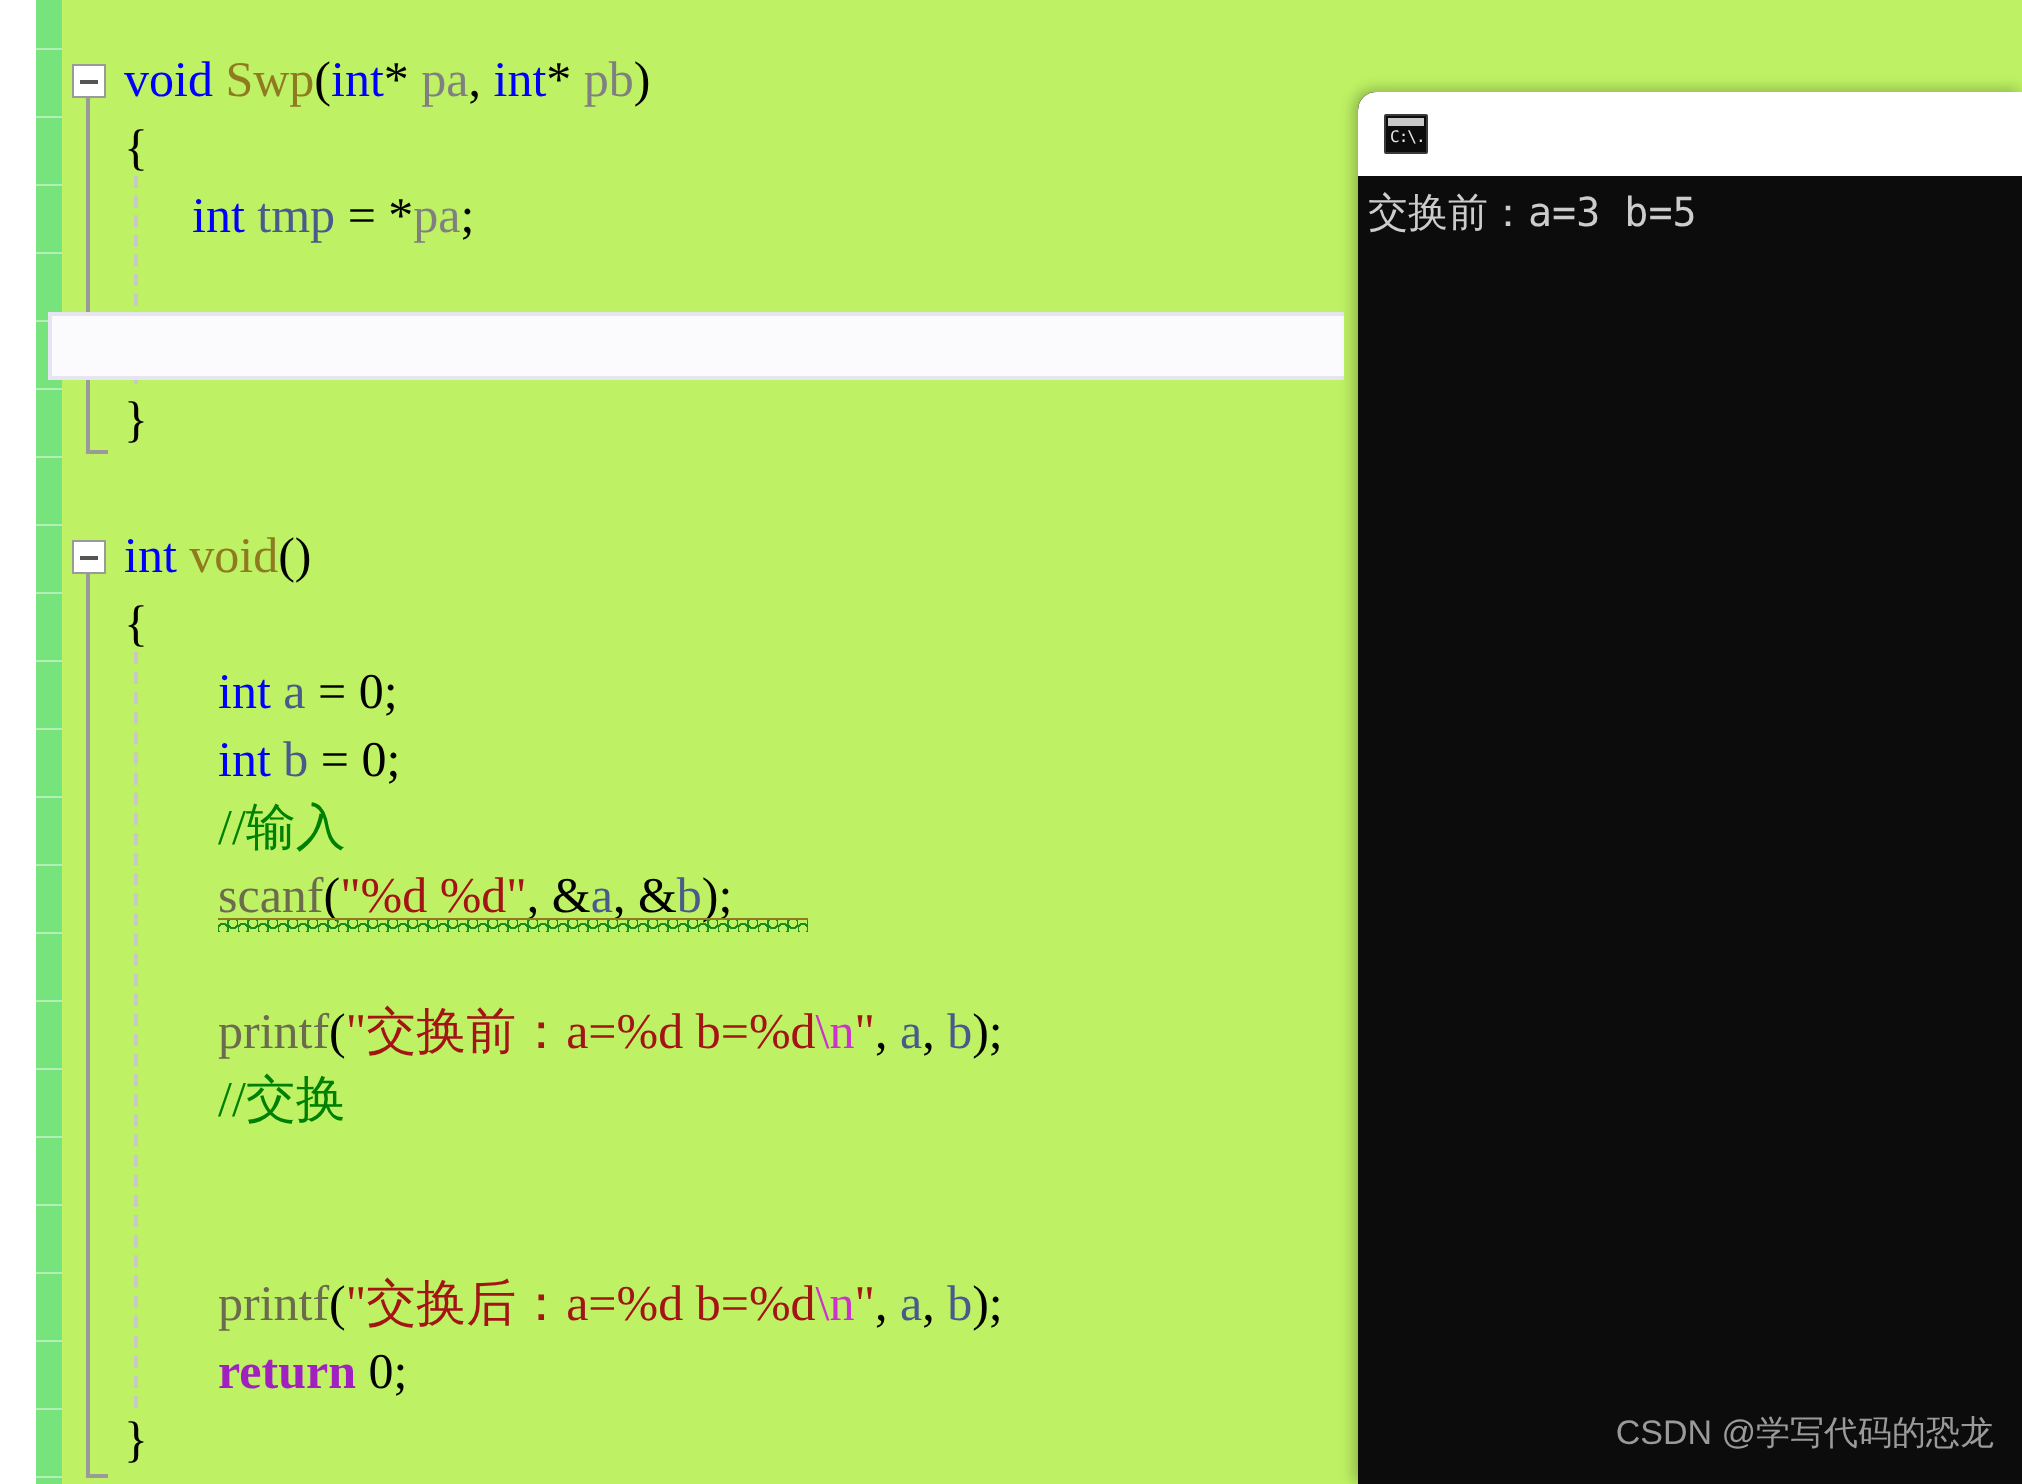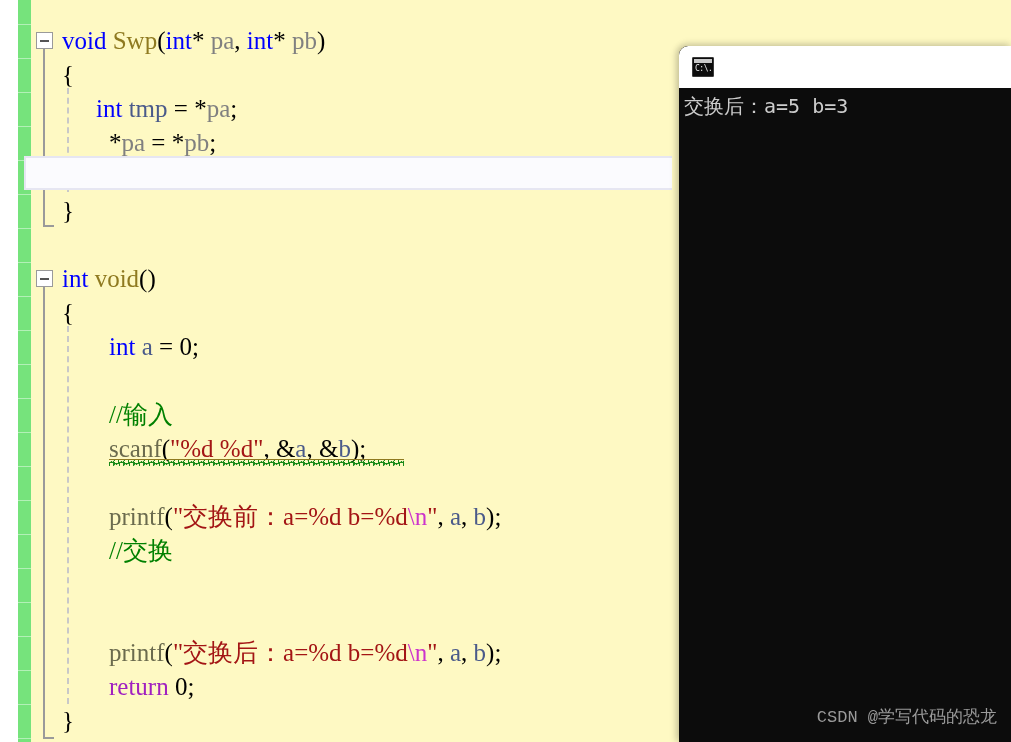--- a/index.html
+++ b/index.html
@@ -39,21 +39,21 @@
     position: absolute;
     left: 0; width: 13px; height: 1px;
     background: rgba(255,255,255,0.45);
   }
 
   
   .code-surface {
     position: absolute;
     left: 31px; top: 0;
     width: 980px; height: 742px;
-    background: #fef9c3;
+    background: #bef264;
   }
 
   
   .line {
     position: absolute;
     left: 0;
     height: 34px;
     line-height: 34px;
     white-space: pre;
     font-family: "Liberation Serif", "DejaVu Serif", serif;
@@ -102,21 +102,21 @@
     background: #9a9a9a;
   }
   .guide-dashed {
     position: absolute;
     width: 0;
     border-left: 2px dashed #c8c8c8;
   }
 
   
   .kw      { color: #0000ff; }          
-  .kw2     { color: #a020c0; }          
+  .kw2     { color: #a020c0; font-weight: bold; }          
   .fn      { color: #8f7a20; }          
   .fnstd   { color: #6b6b4e; }          
   .param   { color: #808080; }          
   .var     { color: #4a5a8a; }          
   .str     { color: #a31515; }          
   .esc     { color: #cc33cc; }          
   .cmt     { color: #008000; }          
   .num     { color: #000000; }
   .punct   { color: #000000; }
   .squiggle-wave {
@@ -191,21 +191,21 @@
     font-size: 20px;
     line-height: 24px;
     color: #cccccc;
     white-space: pre;
     padding-left: 3px;
   }
   .watermark {
     position: absolute;
     right: 14px;
     bottom: 14px;
-    font-family: Liberation Mono, monospace;
+    font-family: Liberation Sans, sans-serif;
     font-size: 17px;
     color: #9a9a9a;
     white-space: nowrap;
   }
 </style>
 </head>
 <body>
 
 <div id="editor">
 
@@ -235,27 +235,27 @@
       <div class="seg-line" style="top: 704px;"></div>
       <div class="seg-line" style="top: 738px;"></div>
     </div>
 
   <div class="code-surface" id="code-surface">
 
   <div class="fold-marker" style="left: 5px; top: 32px;"></div>
       <div class="line" style="top: 24px; left: 31px;"><span class="kw">void</span><span class="punct"> </span><span class="fn">Swp</span><span class="punct">(</span><span class="kw">int</span><span class="punct">*</span><span class="punct"> </span><span class="param">pa</span><span class="punct">, </span><span class="kw">int</span><span class="punct">*</span><span class="punct"> </span><span class="param">pb</span><span class="punct">)</span></div>
       <div class="line" style="top: 58px; left: 31px;"><span class="punct">{</span></div>
       <div class="line" style="top: 92px; left: 65px;"><span class="kw">int</span><span class="punct"> </span><span class="var">tmp</span><span class="punct"> = </span><span class="punct">*</span><span class="param">pa</span><span class="punct">;</span></div>
-      <div class="line" style="top: 126px; left: 78px;"><span class="punct">*</span><span class="param">pa</span><span class="punct"> = </span><span class="punct">*</span><span class="param">pb</span><span class="punct">;</span></div>
       <div class="line" style="top: 160px; left: 78px;"><span class="punct">*</span><span class="param">pb</span><span class="punct"> = </span><span class="var">tmp</span><span class="punct">;</span></div>
       <div class="line" style="top: 194px; left: 31px;"><span class="punct">}</span></div>
       <div class="fold-marker" style="left: 5px; top: 270px;"></div>
       <div class="line" style="top: 262px; left: 31px;"><span class="kw">int</span><span class="punct"> </span><span class="fn">void</span><span class="punct">()</span></div>
       <div class="line" style="top: 296px; left: 31px;"><span class="punct">{</span></div>
       <div class="line" style="top: 330px; left: 78px;"><span class="kw">int</span><span class="punct"> </span><span class="var">a</span><span class="punct"> = </span><span class="num">0</span><span class="punct">;</span></div>
+      <div class="line" style="top: 364px; left: 78px;"><span class="kw">int</span><span class="punct"> </span><span class="var">b</span><span class="punct"> = </span><span class="num">0</span><span class="punct">;</span></div>
       <div class="line" style="top: 398px; left: 78px;"><span class="cmt">//输入</span></div>
       <div class="line" style="top: 432px; left: 78px;"><span class="fnstd">scanf</span><span class="punct">(</span><span class="str">"%d %d"</span><span class="punct">, </span><span class="punct">&amp;</span><span class="var">a</span><span class="punct">, </span><span class="punct">&amp;</span><span class="var">b</span><span class="punct">)</span><span class="punct">;</span></div>
       <div class="squiggle-wave" style="left: 78px; top: 460px; width: 295px;"></div>
       <div style="position: absolute; left: 78px; top: 459px; width: 295px; height: 1px; background: rgb(143, 122, 32);"></div>
       <div class="line" style="top: 500px; left: 78px;"><span class="fnstd">printf</span><span class="punct">(</span><span class="str">"交换前：a=%d b=%d</span><span class="esc">\n</span><span class="str">"</span><span class="punct">, </span><span class="var">a</span><span class="punct">, </span><span class="var">b</span><span class="punct">);</span></div>
       <div class="line" style="top: 534px; left: 78px;"><span class="cmt">//交换</span></div>
       <div class="line" style="top: 636px; left: 78px;"><span class="fnstd">printf</span><span class="punct">(</span><span class="str">"交换后：a=%d b=%d</span><span class="esc">\n</span><span class="str">"</span><span class="punct">, </span><span class="var">a</span><span class="punct">, </span><span class="var">b</span><span class="punct">);</span></div>
       <div class="line" style="top: 670px; left: 78px;"><span class="kw2">return</span><span class="punct"> </span><span class="num">0</span><span class="punct">;</span></div>
       <div class="line" style="top: 704px; left: 31px;"><span class="punct">}</span></div>
       <div class="guide-solid" style="left: 12px; top: 49px; height: 176px;"></div>
@@ -273,18 +273,18 @@
 
   <div class="console-titlebar">
     <div class="console-icon">
       <div class="bar"></div>
       <div class="glyph">C:\.</div>
     </div>
   </div>
 
   <div class="console-body" id="console-body">
 
-      <div class="console-line">交换后：a=5 b=3</div>
+      <div class="console-line">交换前：a=3 b=5</div>
     </div>
 
   <div class="watermark">CSDN @学写代码的恐龙</div>
 
 </div>
 
 </body></html>

